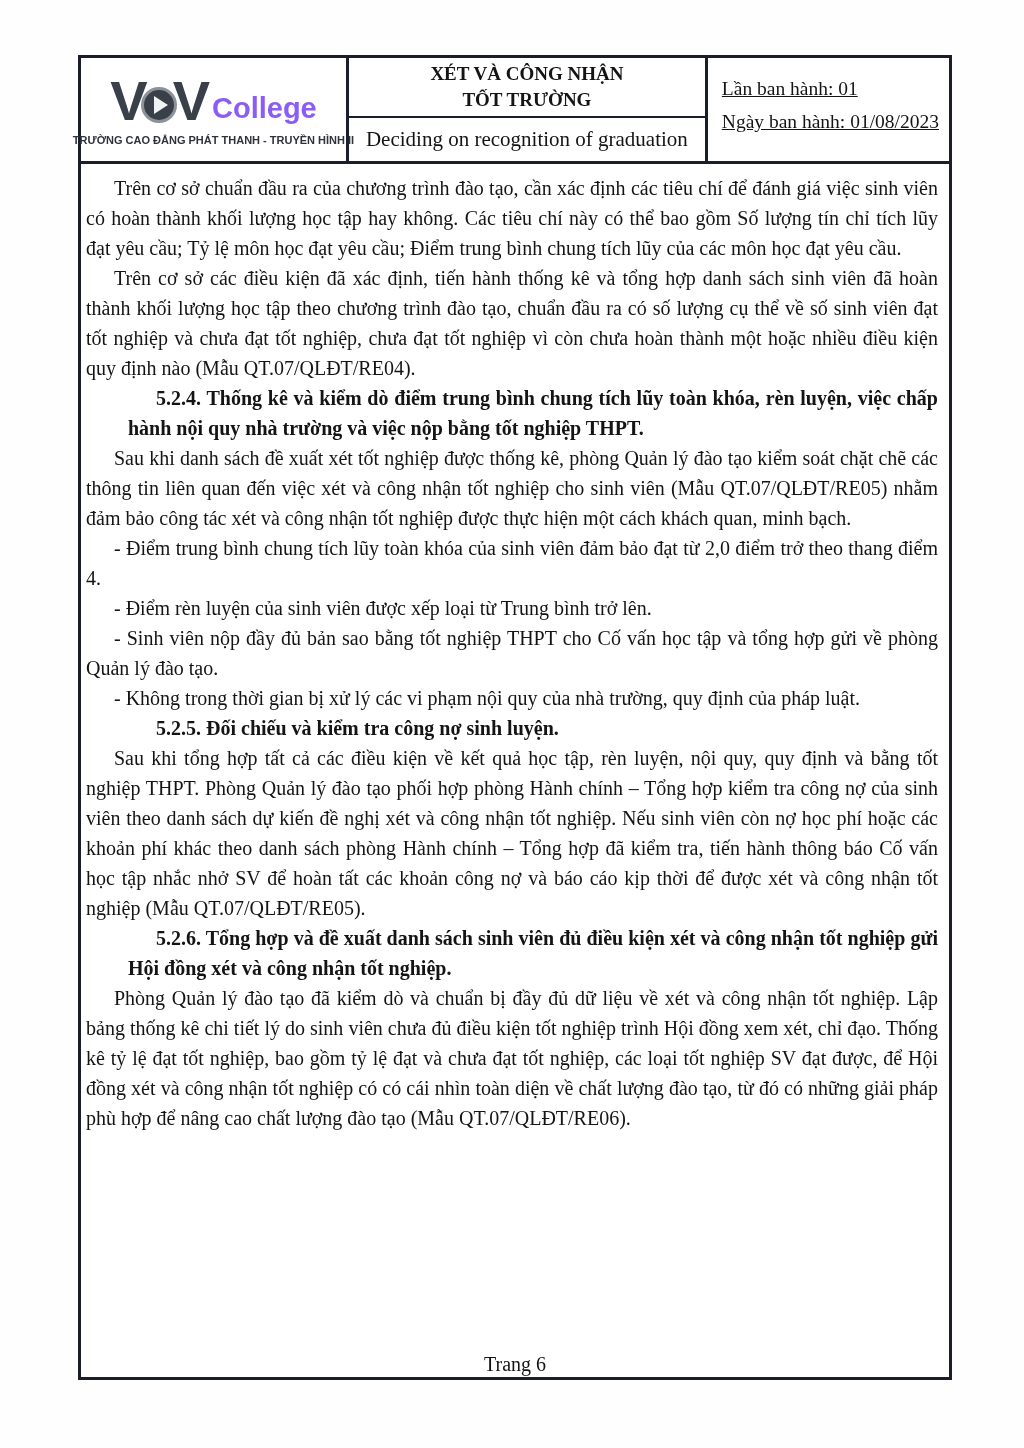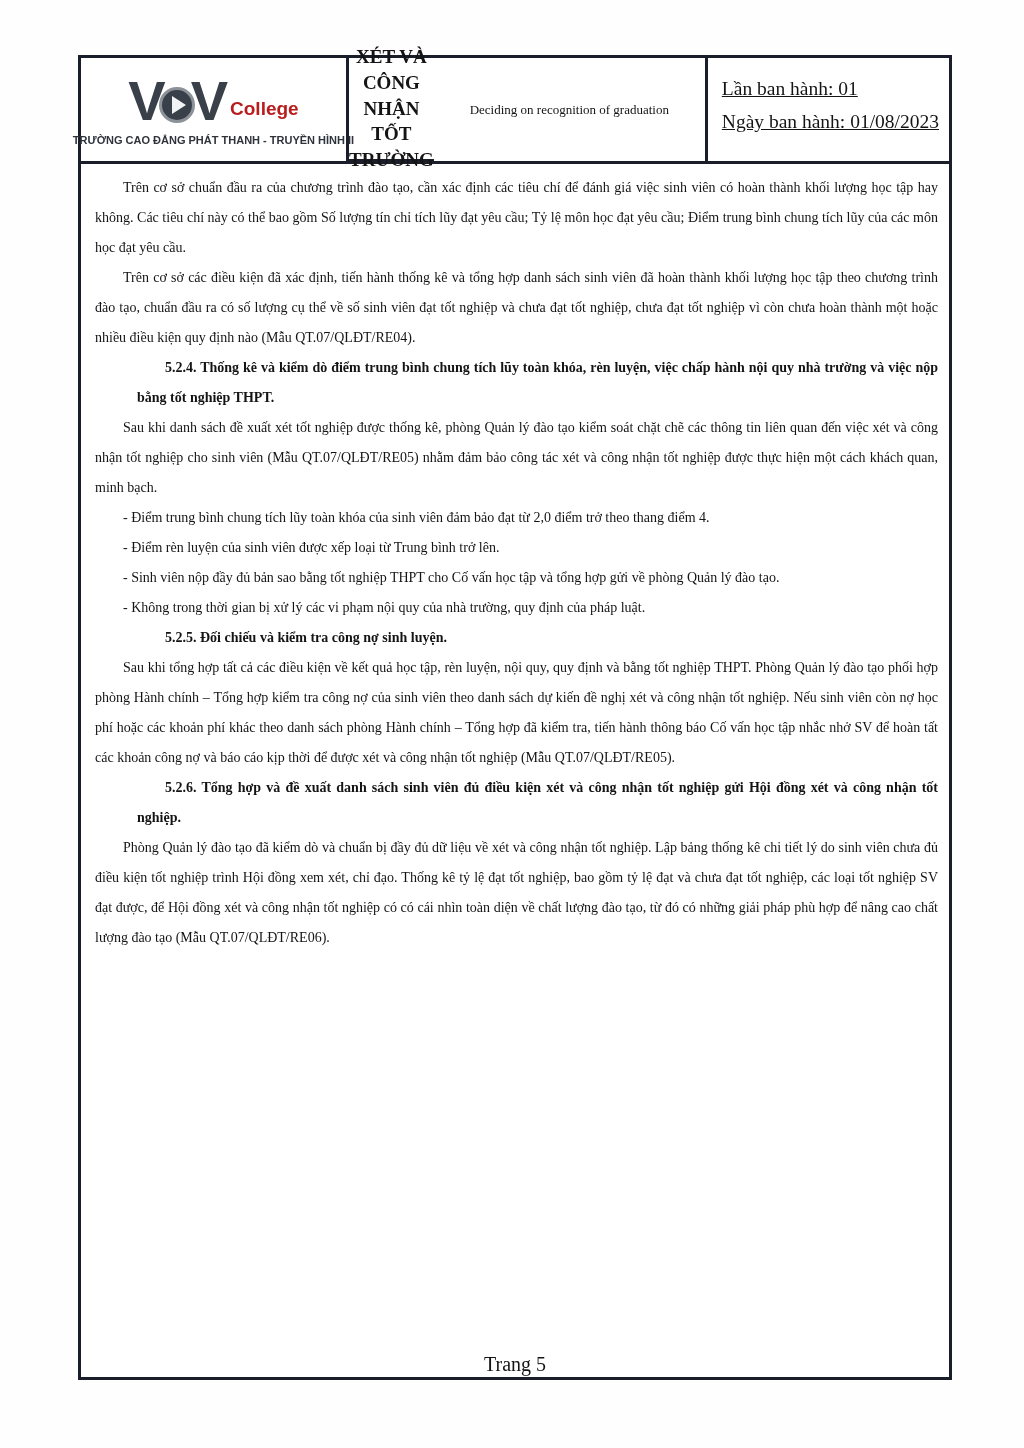--- a/index.html
+++ b/index.html
@@ -41,50 +41,50 @@
     margin:8px -4px 0 -2px; position:relative; z-index:2;
   }
   .play-triangle {
     width:0; height:0; margin-left:4px;
     border-top:9px solid transparent;
     border-bottom:9px solid transparent;
     border-left:14px solid #f2f3f4;
   }
   .college-text {
     font-family:"Liberation Sans","DejaVu Sans",sans-serif;
-    font-weight:bold; font-size:19px; color:#b91c1c;
+    font-weight:bold; font-size:29px; color:#8b5cf6;
     margin-left:7px; margin-top:14px;
   }
   .org-name {
     font-family:"Liberation Sans","DejaVu Sans",sans-serif;
     font-weight:bold; font-size:11px; color:#2e333b;
     margin-top:5px; white-space:nowrap;
   }
   .cell-title {
     width:361px; border-right:3px solid #1a1e2a;
-    display:flex; 
+    display:flex; flex-direction:column;
   }
   .title-vi {
     flex:0 0 60px; border-bottom:2px solid #1a1e2a;
     display:flex; flex-direction:column; align-items:center; justify-content:center;
     font-weight:bold; font-size:19px; line-height:1.35; text-align:center;
   }
   .title-en {
     flex:1; display:flex; align-items:center; justify-content:center;
-    font-size:13px; text-align:center;
+    font-size:21px; text-align:center;
   }
   .cell-issue {
     flex:1; padding:14px 10px 8px 14px;
     font-size:19.5px; line-height:1.7;text-decoration:underline;
   }
   .issue-line { white-space:nowrap; }
   
   .body-text {
-    padding:9px 11px 0 14px;
-    font-size:14px; line-height:30px;
+    padding:9px 11px 0 5px;
+    font-size:20px; line-height:30px;
     text-align:justify;
   }
   .body-text p { margin:0; text-indent:28px; }
   .body-text p.bold { font-weight:bold;margin-left:42px; }
   
   .page-footer {
     position:absolute; left:0; bottom:1px; width:100%;
     text-align:center; font-size:20px;
   }
 </style>
@@ -132,15 +132,15 @@
     <p>- Điểm trung bình chung tích lũy toàn khóa của sinh viên đảm bảo đạt từ 2,0 điểm trở theo thang điểm 4.</p>
     <p>- Điểm rèn luyện của sinh viên được xếp loại từ Trung bình trở lên.</p>
     <p>- Sinh viên nộp đầy đủ bản sao bằng tốt nghiệp THPT cho Cố vấn học tập và tổng hợp gửi về phòng Quản lý đào tạo.</p>
     <p>- Không trong thời gian bị xử lý các vi phạm nội quy của nhà trường, quy định của pháp luật.</p>
     <p class="bold">5.2.5. Đối chiếu và kiểm tra công nợ sinh luyện.</p>
     <p>Sau khi tổng hợp tất cả các điều kiện về kết quả học tập, rèn luyện, nội quy, quy định và bằng tốt nghiệp THPT. Phòng Quản lý đào tạo phối hợp phòng Hành chính – Tổng hợp kiểm tra công nợ của sinh viên theo danh sách dự kiến đề nghị xét và công nhận tốt nghiệp. Nếu sinh viên còn nợ học phí hoặc các khoản phí khác theo danh sách phòng Hành chính – Tổng hợp đã kiểm tra, tiến hành thông báo Cố vấn học tập nhắc nhở SV để hoàn tất các khoản công nợ và báo cáo kịp thời để được xét và công nhận tốt nghiệp (Mẫu QT.07/QLĐT/RE05).</p>
     <p class="bold">5.2.6. Tổng hợp và đề xuất danh sách sinh viên đủ điều kiện xét và công nhận tốt nghiệp gửi Hội đồng xét và công nhận tốt nghiệp.</p>
     <p>Phòng Quản lý đào tạo đã kiểm dò và chuẩn bị đầy đủ dữ liệu về xét và công nhận tốt nghiệp. Lập bảng thống kê chi tiết lý do sinh viên chưa đủ điều kiện tốt nghiệp trình Hội đồng xem xét, chỉ đạo. Thống kê tỷ lệ đạt tốt nghiệp, bao gồm tỷ lệ đạt và chưa đạt tốt nghiệp, các loại tốt nghiệp SV đạt được, để Hội đồng xét và công nhận tốt nghiệp có có cái nhìn toàn diện về chất lượng đào tạo, từ đó có những giải pháp phù hợp để nâng cao chất lượng đào tạo (Mẫu QT.07/QLĐT/RE06).</p>
   </div>
 
-  <div class="page-footer">Trang 5</div>
+  <div class="page-footer">Trang 6</div>
 
 </div>
 
 </body></html>

